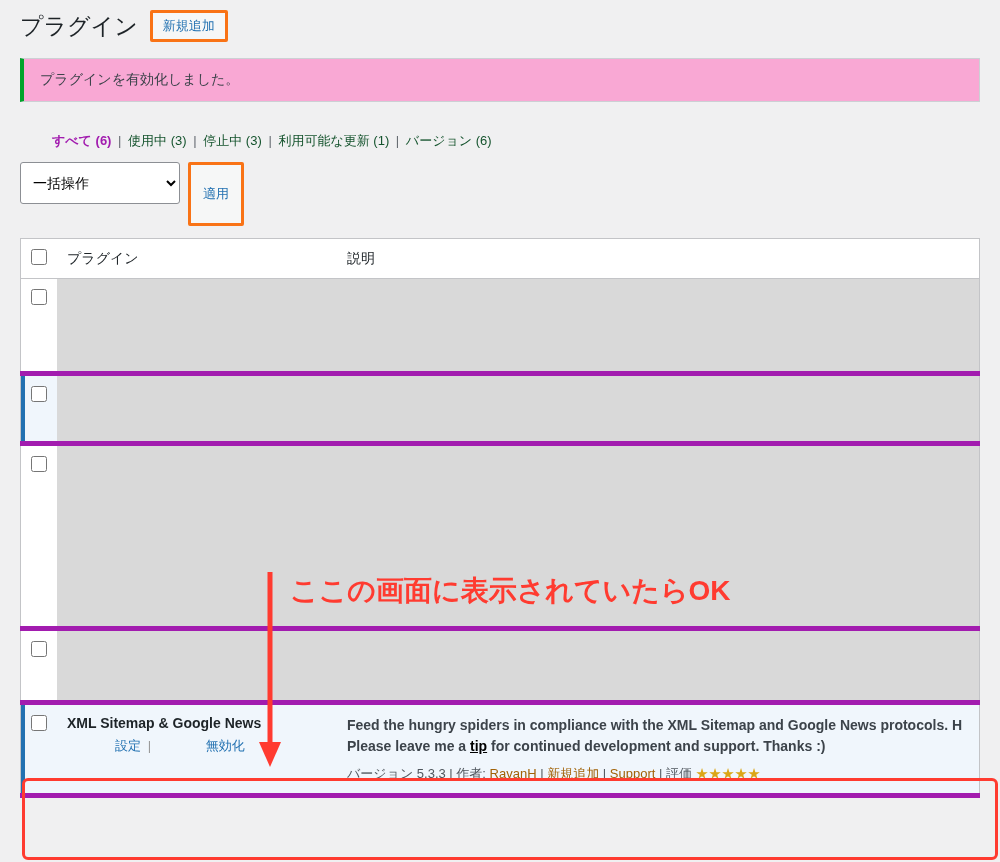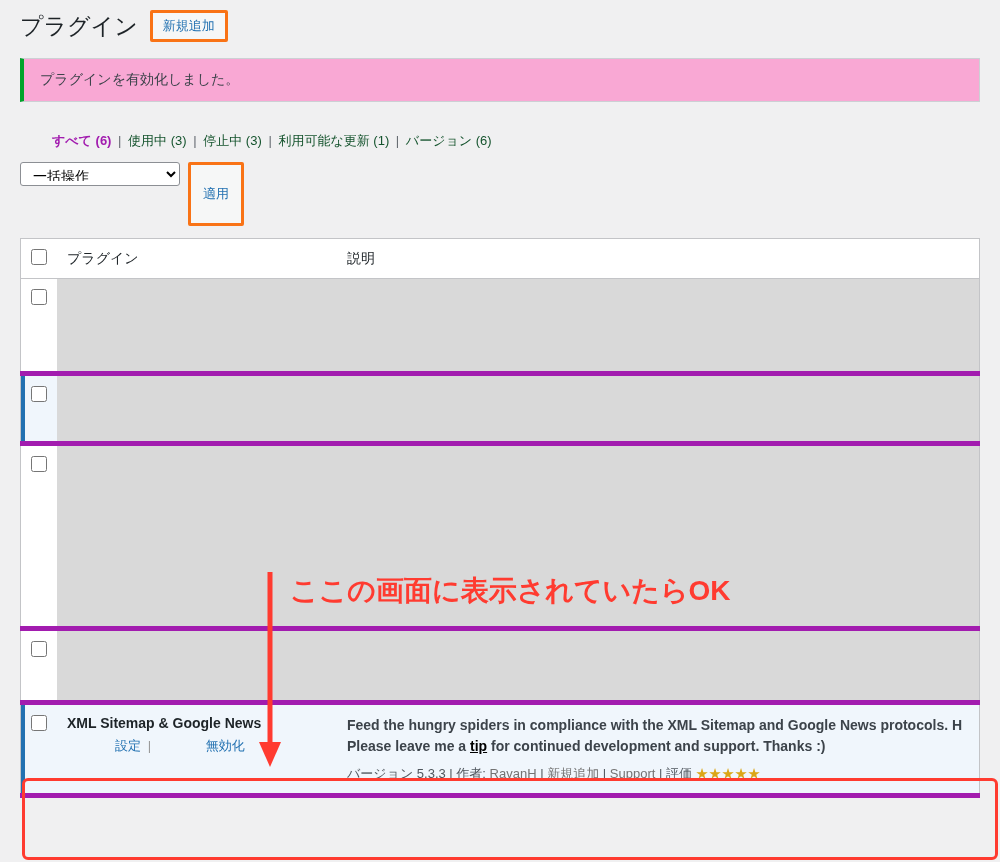--- a/index.html
+++ b/index.html
@@ -7,36 +7,36 @@
 .wrap { padding: 10px 20px 0 20px; }
 .header { display: flex; align-items: center; gap: 12px; margin-bottom: 16px; }
 h1 { font-size: 23px; font-weight: 400; color: #1d2327; }
 .btn-outline { border: 3px solid #f97316; color: #2271b1; background: #f6f7f7; padding: 4px 10px; font-size: 13px; cursor: pointer; border-radius: 2px; }
 .notice { border: 1px solid #ccd0d4; border-left: 4px solid #00a32a; background: #f9a8d4; padding: 12px 16px; margin-bottom: 30px; font-size: 14px; }
 .subsubsub { font-size: 13px; color: #646970; margin-bottom: 12px; }
 .subsubsub a { color: #14532d; text-decoration: none; }
 .subsubsub .current { color: #a21caf; font-weight: 600; margin-left: 32px; }
 .subsubsub .sep { color: #646970; margin: 0 3px; }
 .tablenav { display: flex; gap: 8px; margin-bottom: 12px; }
-.tablenav select { padding: 4px 24px 4px 8px; font-size: 14px; border: 1px solid #8c8f94; background: #fff; border-radius: 3px; height: 24px; min-width: 160px; }
+.tablenav select { padding: 4px 24px 4px 8px; font-size: 14px; border: 1px solid #8c8f94; background: #fff; border-radius: 3px; height: 42px; min-width: 160px; }
 .tablenav .btn-outline { padding: 20px 12px; }
 table.plugins { width: 100%; border-collapse: collapse; background: #fff; border: 1px solid #c3c4c7; }
 table.plugins thead th { text-align: left; padding: 10px 10px; font-weight: 400; color: #1d2327; border-bottom: 1px solid #c3c4c7; font-size: 14px; }
 table.plugins td { padding: 10px 10px; vertical-align: top; border-bottom: 5px solid #a21caf; }
 .check-column { width: 30px; text-align: center; }
 .check-column input[type=checkbox] { width: 16px; height: 16px; }
 .plugin-name-col { width: 280px; }
 .plugin-name { font-weight: 600; font-size: 14px; color: #1d2327; }
 .row-actions { margin-top: 6px; font-size: 13px; }
 .row-actions a { color: #2271b1; text-decoration: none; margin-left: 48px; }
 .row-actions .sep { color: #999; margin: 0 3px; }
 .desc { font-size: 14px; color: #3c434a; line-height: 1.5; font-weight: bold; }
 .desc a { color: #000000; text-decoration: underline; }
 .meta { margin-top: 8px; font-size: 13px; color: #50575e; }
-.meta a { color: #737373; text-decoration: none; }
+.meta a { color: #a16207; text-decoration: none; }
 .stars { color: #dba617; }
 .row-redacted { background: #d9d9d9; height: 95px; }
 .row-redacted-tall { background: #d9d9d9; height: 185px; }
 tr.active { background: #f0f6fc; }
 tr.active td:first-child { box-shadow: inset 4px 0 0 #2271b1; }
 tr.highlight { background: #f0f6fc; }
 .red-annotation-box { position: absolute; border: 3px solid #ff3b30; border-radius: 6px; pointer-events: none; }
 .red-text { position: absolute; color: #ff3b30; font-size: 28px; font-weight: 700; font-family: "Hiragino Sans", sans-serif; text-align: right; }
 .arrow-container { position: absolute; }
 </style>

